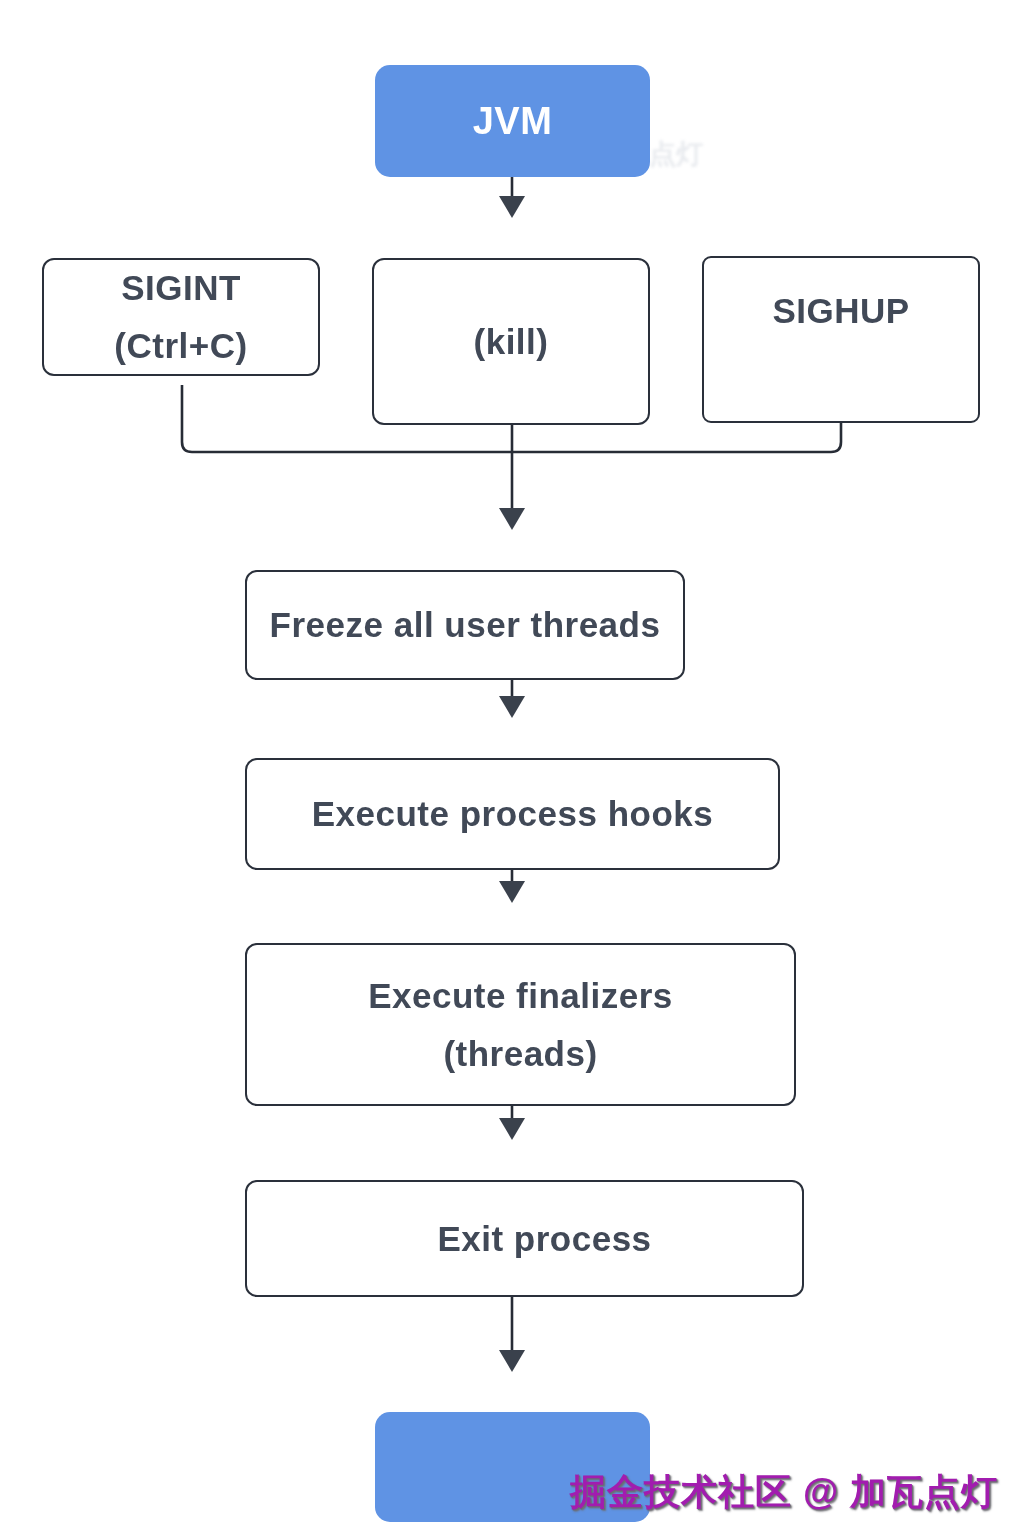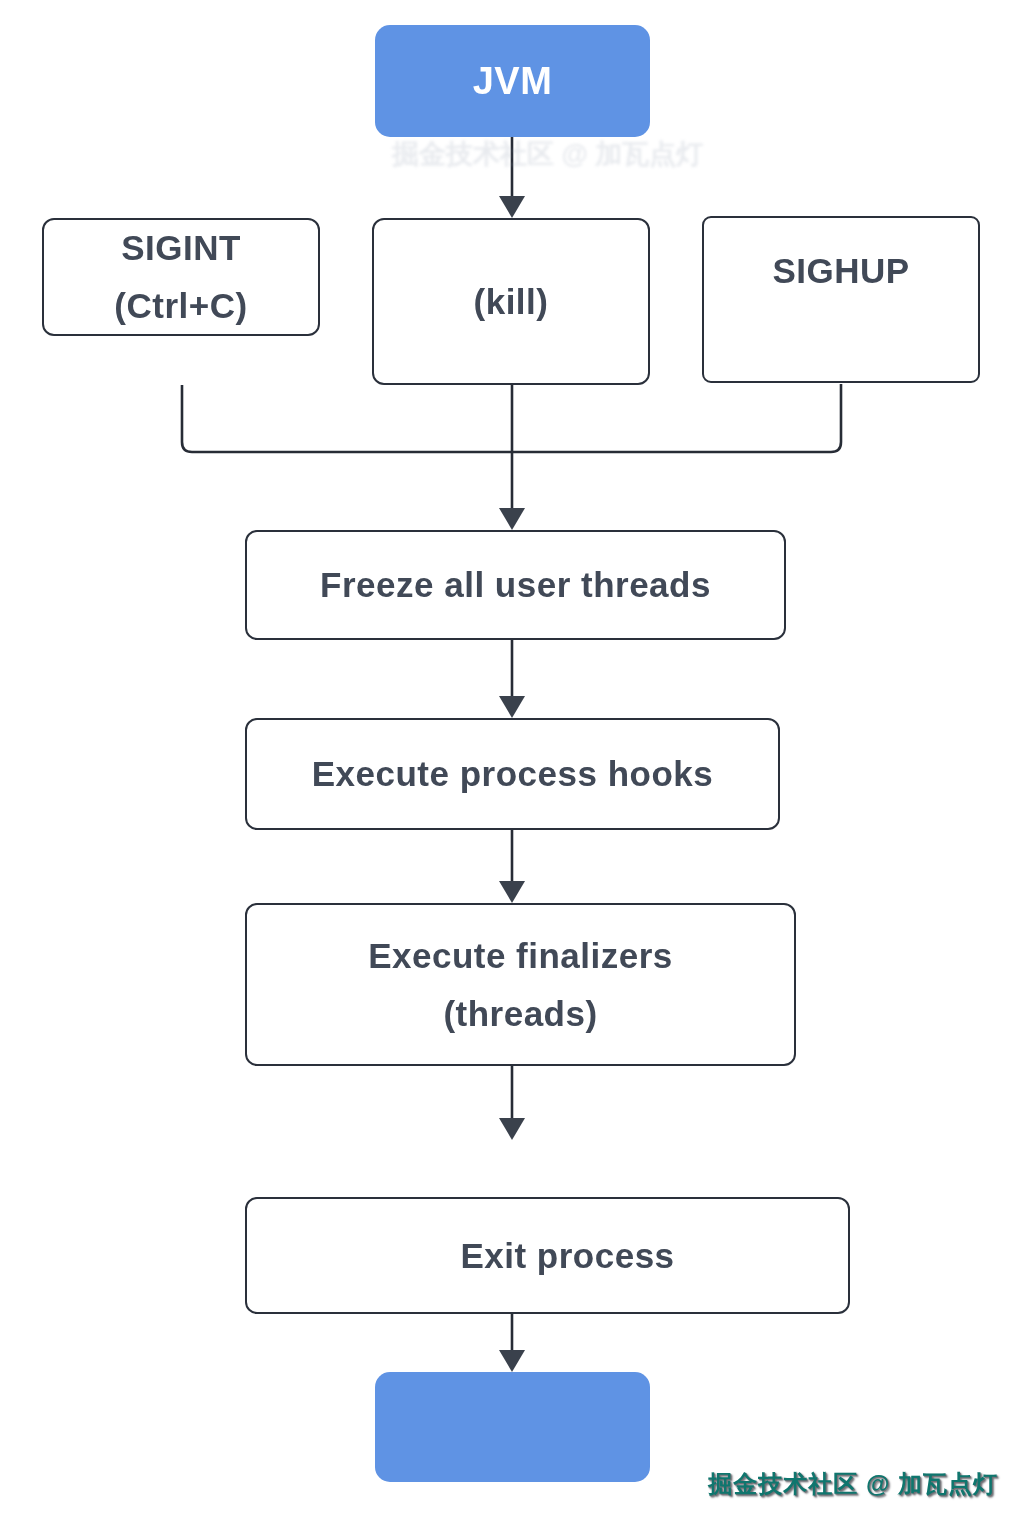--- a/index.html
+++ b/index.html
@@ -47,67 +47,68 @@
     border-radius: 12px;
     color: var(--text);
     display: flex;
     flex-direction: column;
     align-items: center;
     justify-content: center;
     text-align: left;
     font-weight: 600;
     font-size: 35px;
     letter-spacing: 0.5px;
+    margin-top: 40px;
   }
   .node.accent {
     background: var(--accent);
     border: none;
     border-radius: 15px;
     color: #ffffff;
     font-weight: 700;
     font-size: 38px;
   }
   .node-line {
     height: 58px;
     line-height: 58px;
     white-space: nowrap;
   }
 
   
   .n-jvm        { left: 375px; top: 25px;   width: 275px; height: 112px; }
   .n-sigint     { left: 42px;  top: 218px;  width: 278px; height: 118px; }
   .n-sigterm    { left: 372px; top: 218px;  width: 278px; height: 167px; }
   .n-sighup     { left: 702px; top: 216px;  width: 278px; height: 167px; border-radius: 9px; }
-  .n-freeze     { left: 245px; top: 530px;  width: 541px; height: 110px; }
+  .n-freeze     { left: 245px; top: 530px;  width: 440px; height: 110px; }
   .n-hooks      { left: 245px; top: 718px;  width: 535px; height: 112px; }
   .n-finalizers { left: 245px; top: 903px;  width: 551px; height: 163px; }
-  .n-exit       { left: 245px; top: 1197px; width: 605px; height: 117px; padding-left: 40px; }
+  .n-exit       { left: 245px; top: 1140px; width: 559px; height: 117px; padding-left: 40px; }
   .n-end        { left: 375px; top: 1372px; width: 275px; height: 110px; }
 
   .ghost-watermark {
     position: absolute;
     left: 392px;
     top: 136px;
     width: 270px;
     font-size: 27px;
     font-weight: 700;
     color: #97a2b4;
     opacity: 0.22;
     filter: blur(1.5px);
     white-space: nowrap;
     pointer-events: none;
   }
 
   .watermark {
     position: absolute;
     right: 26px;
     top: 1468px;
-    font-size: 24px;
+    font-size: 36px;
     font-weight: 700;
-    color: #0f766e;
+    color: #a21caf;
     text-shadow: 2px 2px 2px rgba(110,110,115,0.95), 1px 1px 1px rgba(90,90,95,0.9);
     letter-spacing: 1px;
     white-space: nowrap;
   }
 </style>
 </head>
 <body>
 
 <div class="canvas">
 

